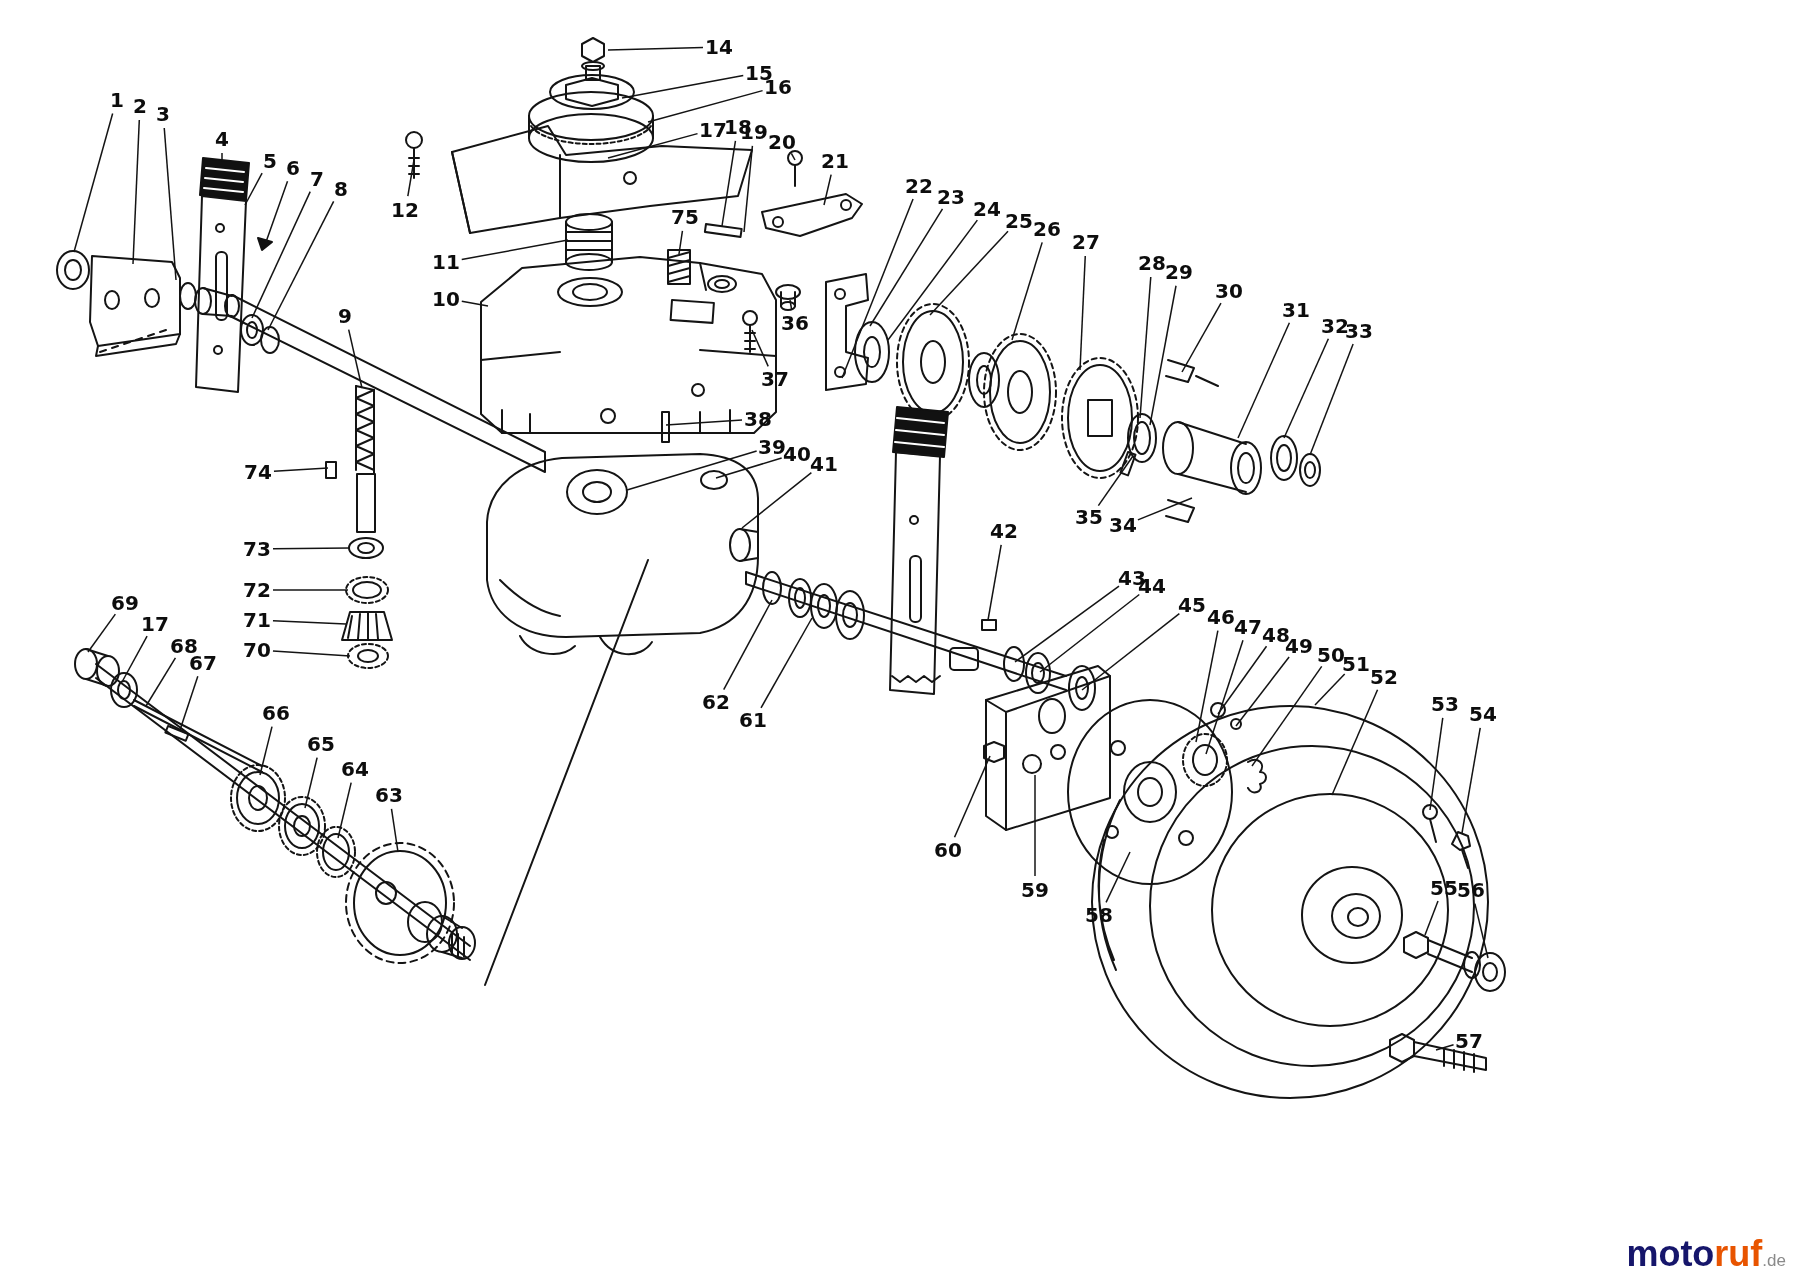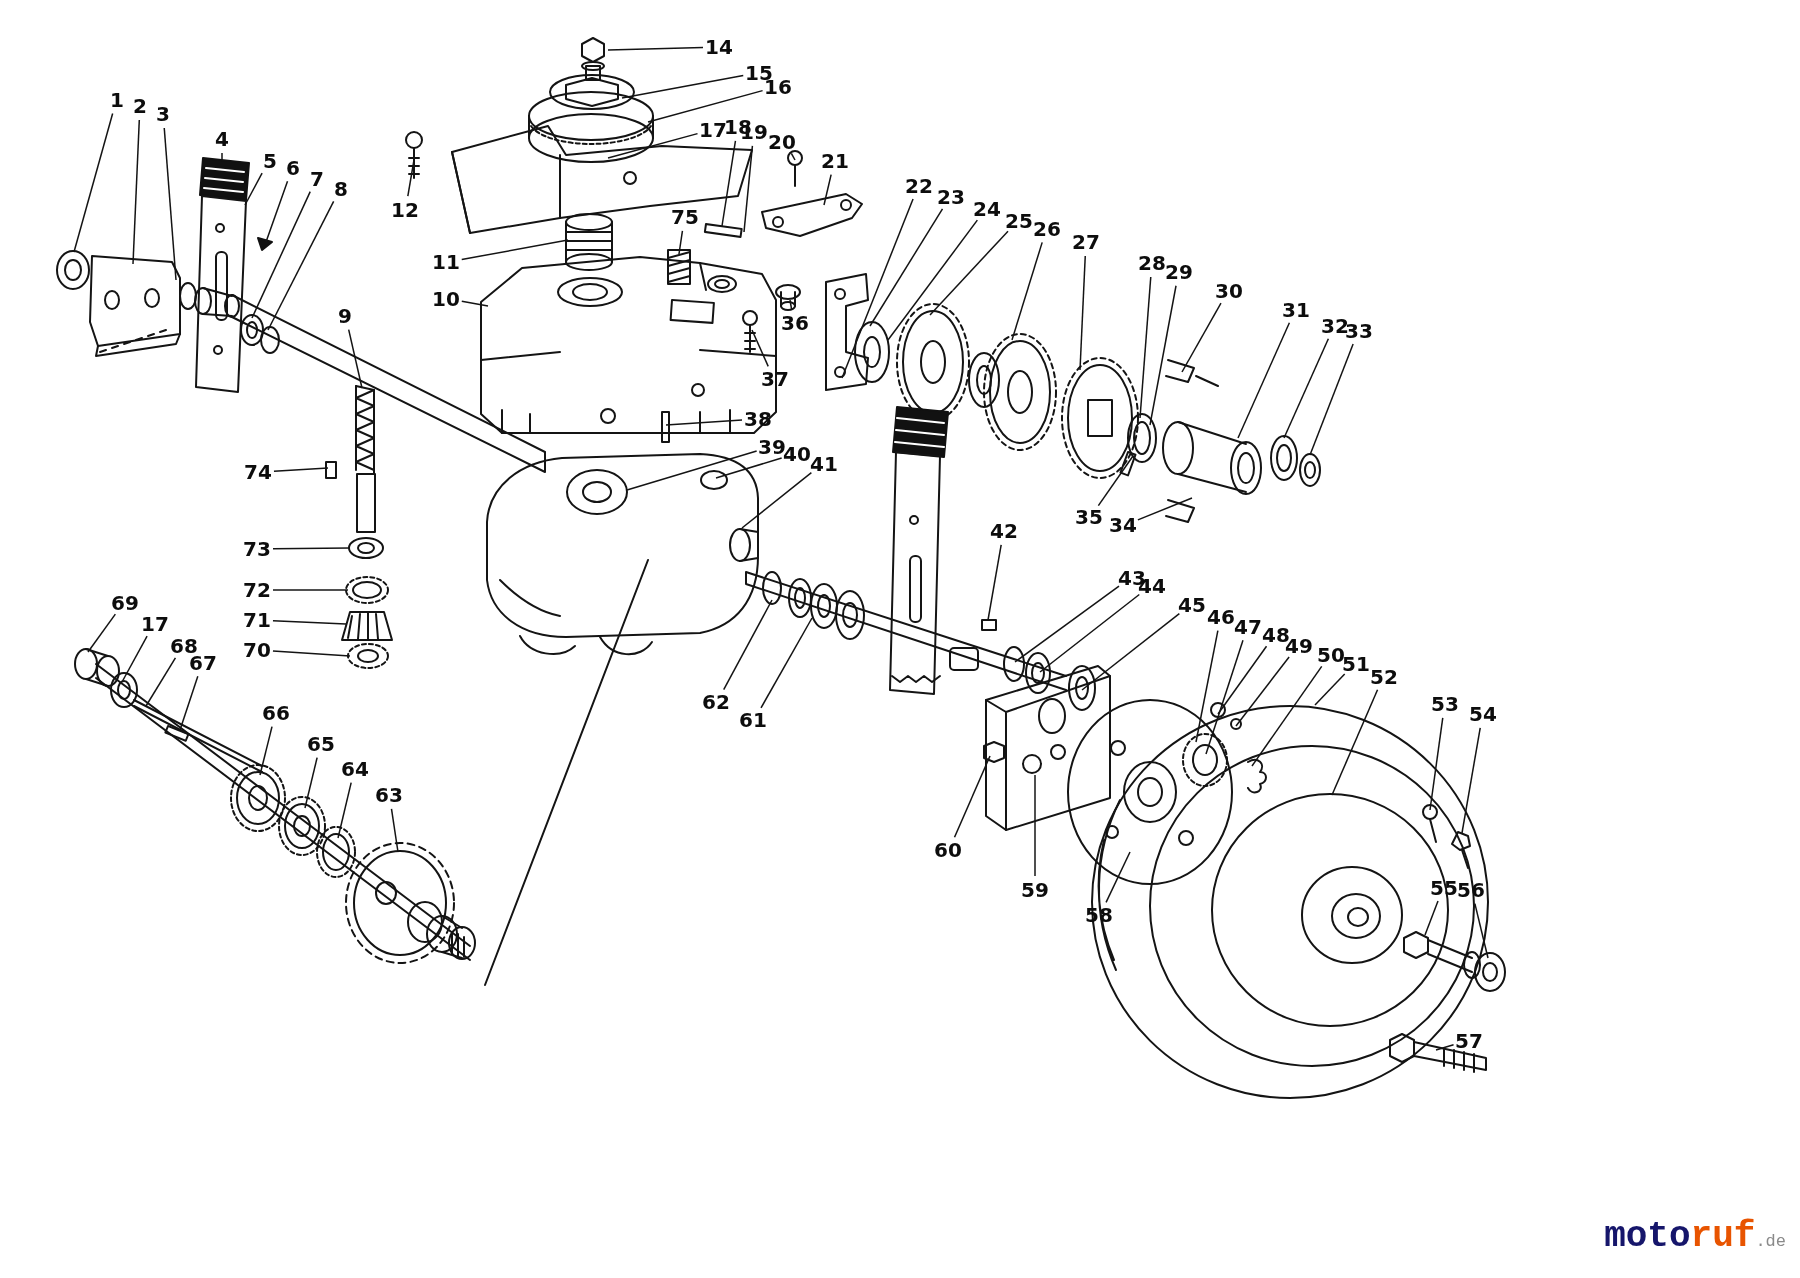--- a/index.html
+++ b/index.html
@@ -4,22 +4,22 @@
 <style>
   html,body{margin:0;padding:0;background:#ffffff;}
   body{width:1800px;height:1278px;overflow:hidden;font-family:"Liberation Sans",sans-serif;}
   .stage{position:relative;width:1800px;height:1278px;background:#fff;}
   svg.diagram{position:absolute;inset:0;width:100%;height:100%;}
   #artwork *{stroke:#141414;fill:none;stroke-width:2;stroke-linecap:round;stroke-linejoin:round;}
   #artwork .solid{fill:#111;stroke:#111;}
   #artwork .wht{stroke:#fff;stroke-width:2;}
   #callout-layer line{stroke:#141414;stroke-width:1.5;}
   #callout-layer text{font:700 20px "DejaVu Sans",sans-serif;fill:#0d0d0d;text-anchor:middle;dominant-baseline:central;}
-  .watermark{position:absolute;right:14px;bottom:23px;white-space:nowrap;
-    font-family:Liberation Mono, monospace;font-weight:700;font-size:36px;line-height:1;}
+  .watermark{position:absolute;right:14px;bottom:6px;white-space:nowrap;
+    font-family:Liberation Sans, sans-serif;font-weight:700;font-size:36px;line-height:1;}
   .watermark .de{font-size:17px;font-weight:400;}
 </style>
 </head>
 <body>
 
 <div class="stage">
   <svg class="diagram" viewBox="0 0 1800 1278">
 
     <g id="artwork">
 

